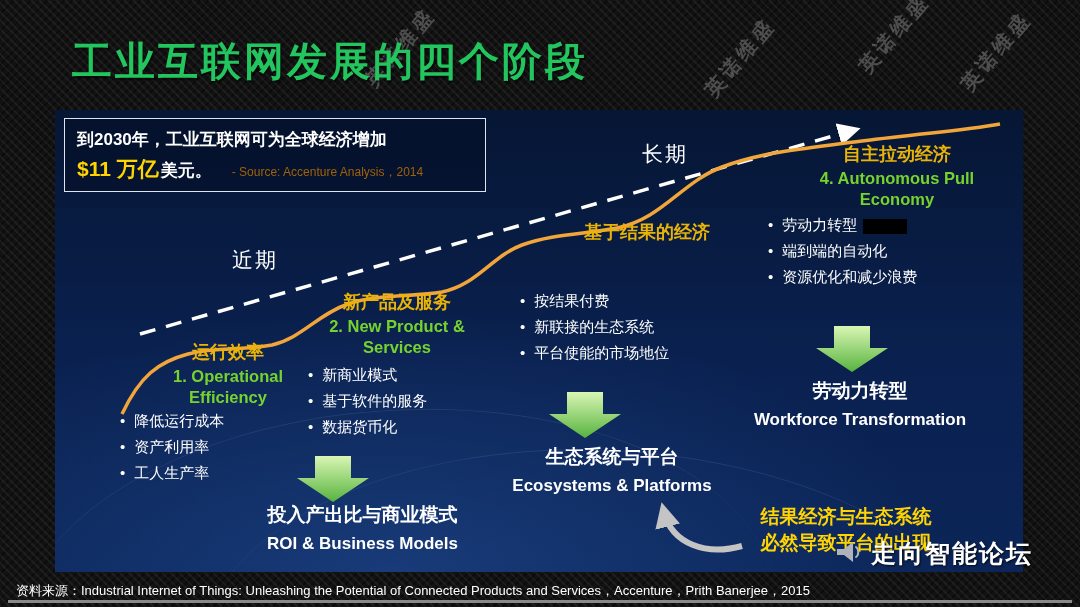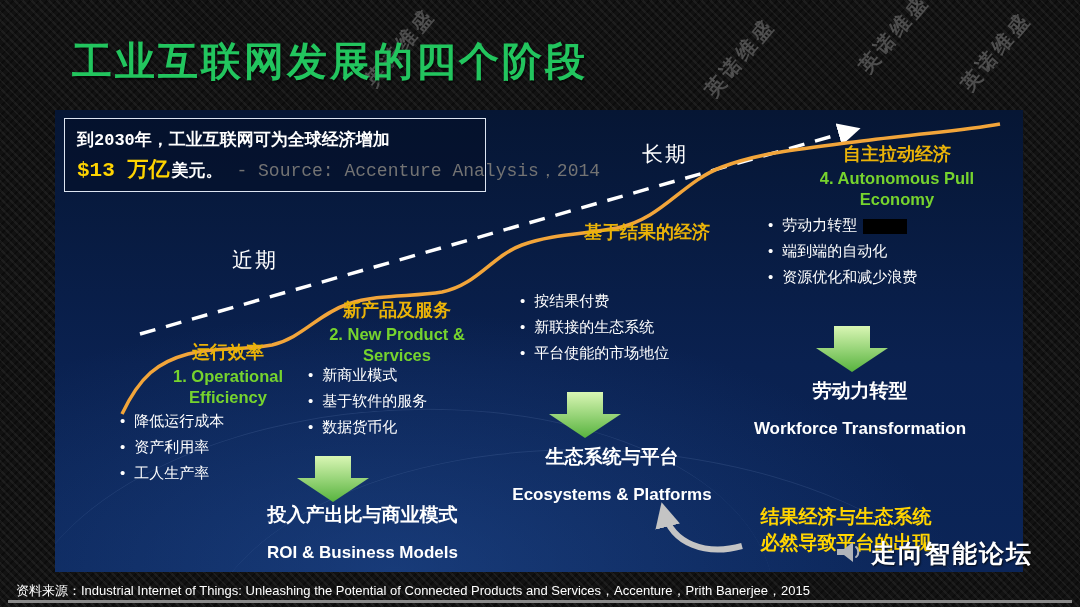--- a/index.html
+++ b/index.html
@@ -27,39 +27,39 @@
       radial-gradient(ellipse 900px 420px at 35% 100%, rgba(45,95,175,0.38), transparent 62%),
       linear-gradient(180deg,#061634 0%,#0a2150 55%,#0b2558 100%);
     overflow:hidden;
   }
   .arc{position:absolute;border-radius:50%;border-top:1px solid rgba(140,170,220,0.14);}
   .arc1{left:-40px;top:300px;width:760px;height:420px;transform:rotate(-4deg);}
   .arc2{left:140px;top:340px;width:820px;height:460px;transform:rotate(3deg);}
   .infobox{
     position:absolute;left:64px;top:118px;width:422px;z-index:6;
     border:1px solid #dde5f2;background:rgba(4,14,38,0.55);
-    padding:9px 12px 8px 12px;box-sizing:border-box;color:#fff;font-family:Liberation Mono, monospace;
+    padding:9px 12px 8px 12px;box-sizing:border-box;color:#fff;
   }
   .infobox .l1{font-size:17px;font-weight:bold;white-space:nowrap;}
   .infobox .l2{display:flex;align-items:baseline;margin-top:4px;white-space:nowrap;}
   .infobox .amount{font-size:21px;font-weight:bold;color:#ffd400;}
   .infobox .suffix{font-size:17px;font-weight:bold;color:#fff;margin-left:2px;}
-  .infobox .src{font-size:18px;color:#737373;margin-left:14px;}
+  .infobox .src{font-size:12px;color:#a16207;margin-left:20px;}
   .term{position:absolute;color:#fff;font-size:21px;z-index:6;letter-spacing:2px;}
   .overlay{position:absolute;left:0;top:0;z-index:4;pointer-events:none;}
   .stage{position:absolute;text-align:center;z-index:6;}
   .stage-cn{font-size:18px;font-weight:bold;color:#eab308;white-space:nowrap;}
   .stage-en{font-size:16.5px;font-weight:bold;color:#76d32e;line-height:1.25;margin-top:2px;}
   .bullets{position:absolute;list-style:none;margin:0;padding:0;color:#fff;font-size:15px;z-index:6;}
   .bullets li{line-height:26px;white-space:nowrap;}
   .bullets li::before{content:"•";margin-right:9px;}
   .redact{display:inline-block;width:44px;height:15px;background:#000;vertical-align:middle;margin-left:6px;}
   .outcome{position:absolute;text-align:center;color:#fff;z-index:6;}
   .out-cn{font-size:19px;font-weight:bold;white-space:nowrap;}
-  .out-en{font-size:17px;font-weight:bold;white-space:nowrap;margin-top:15px;text-align:center;}
+  .out-en{font-size:17px;font-weight:bold;white-space:nowrap;margin-top:6px;text-align:center;}
   .note{position:absolute;text-align:center;color:#ffd400;font-size:19px;font-weight:bold;z-index:6;line-height:1.35;}
   .brandmark{position:absolute;left:834px;top:537px;display:flex;gap:7px;z-index:20;}
   .brandmark .txt{color:#fff;font-size:25px;font-weight:bold;letter-spacing:2px;text-shadow:1px 1px 2px rgba(0,0,0,0.8);white-space:nowrap;}
   .footer{position:absolute;left:16px;top:582px;color:#fff;font-size:13px;z-index:6;white-space:nowrap;}
   .bottom-line{position:absolute;left:8px;top:600px;width:1064px;height:3px;background:#8a8a8a;z-index:6;}
 </style>
 </head>
 <body>
 
 <span class="wm-diag" style="left:352px;top:34px;">英诺维盛</span>
@@ -94,40 +94,40 @@
            C 662 219 682 182 722 167 S 802 149 862 141 S 962 131 1000 124"></path>
   <polygon fill="url(#gGreen)" points="315,456 351,456 351,478 369,478 333,502 297,478 315,478"></polygon>
   <polygon fill="url(#gGreen)" points="567,392 603,392 603,414 621,414 585,438 549,414 567,414"></polygon>
   <polygon fill="url(#gGreen)" points="834,326 870,326 870,348 888,348 852,372 816,348 834,348"></polygon>
   <path fill="none" stroke="#c4c4c4" stroke-width="6" marker-end="url(#mGray)" d="M742 546 C 706 556 672 544 664 512"></path>
 </svg>
 
 <div class="infobox">
   <div class="l1">到2030年，工业互联网可为全球经济增加</div>
   <div class="l2">
-    <span class="amount">$13 万亿</span>
+    <span class="amount">$11 万亿</span>
     <span class="suffix">美元。</span>
     <span class="src">- Source: Accenture Analysis，2014</span>
   </div>
 </div>
 
 <div class="term" style="left:232px;top:246px;">近期</div>
 <div class="term" style="left:642px;top:140px;">长期</div>
 
 <div class="stage" style="left:148px;top:340px;width:160px;">
   <div class="stage-cn">运行效率</div>
   <div class="stage-en">1. Operational Efficiency</div>
 </div>
 <ul class="bullets" style="left:120px;top:408px;width:190px;">
   <li><span>降低运行成本</span></li>
   <li><span>资产利用率</span></li>
   <li><span>工人生产率</span></li>
 </ul>
 
-<div class="stage" style="left:312px;top:290px;width:170px;margin-top:8px;">
+<div class="stage" style="left:312px;top:290px;width:170px;">
   <div class="stage-cn">新产品及服务</div>
   <div class="stage-en">2. New Product &amp; Services</div>
 </div>
 <ul class="bullets" style="left:308px;top:362px;width:200px;">
   <li><span>新商业模式</span></li>
   <li><span>基于软件的服务</span></li>
   <li><span>数据货币化</span></li>
 </ul>
 
 <div class="stage" style="left:552px;top:220px;width:190px;">

